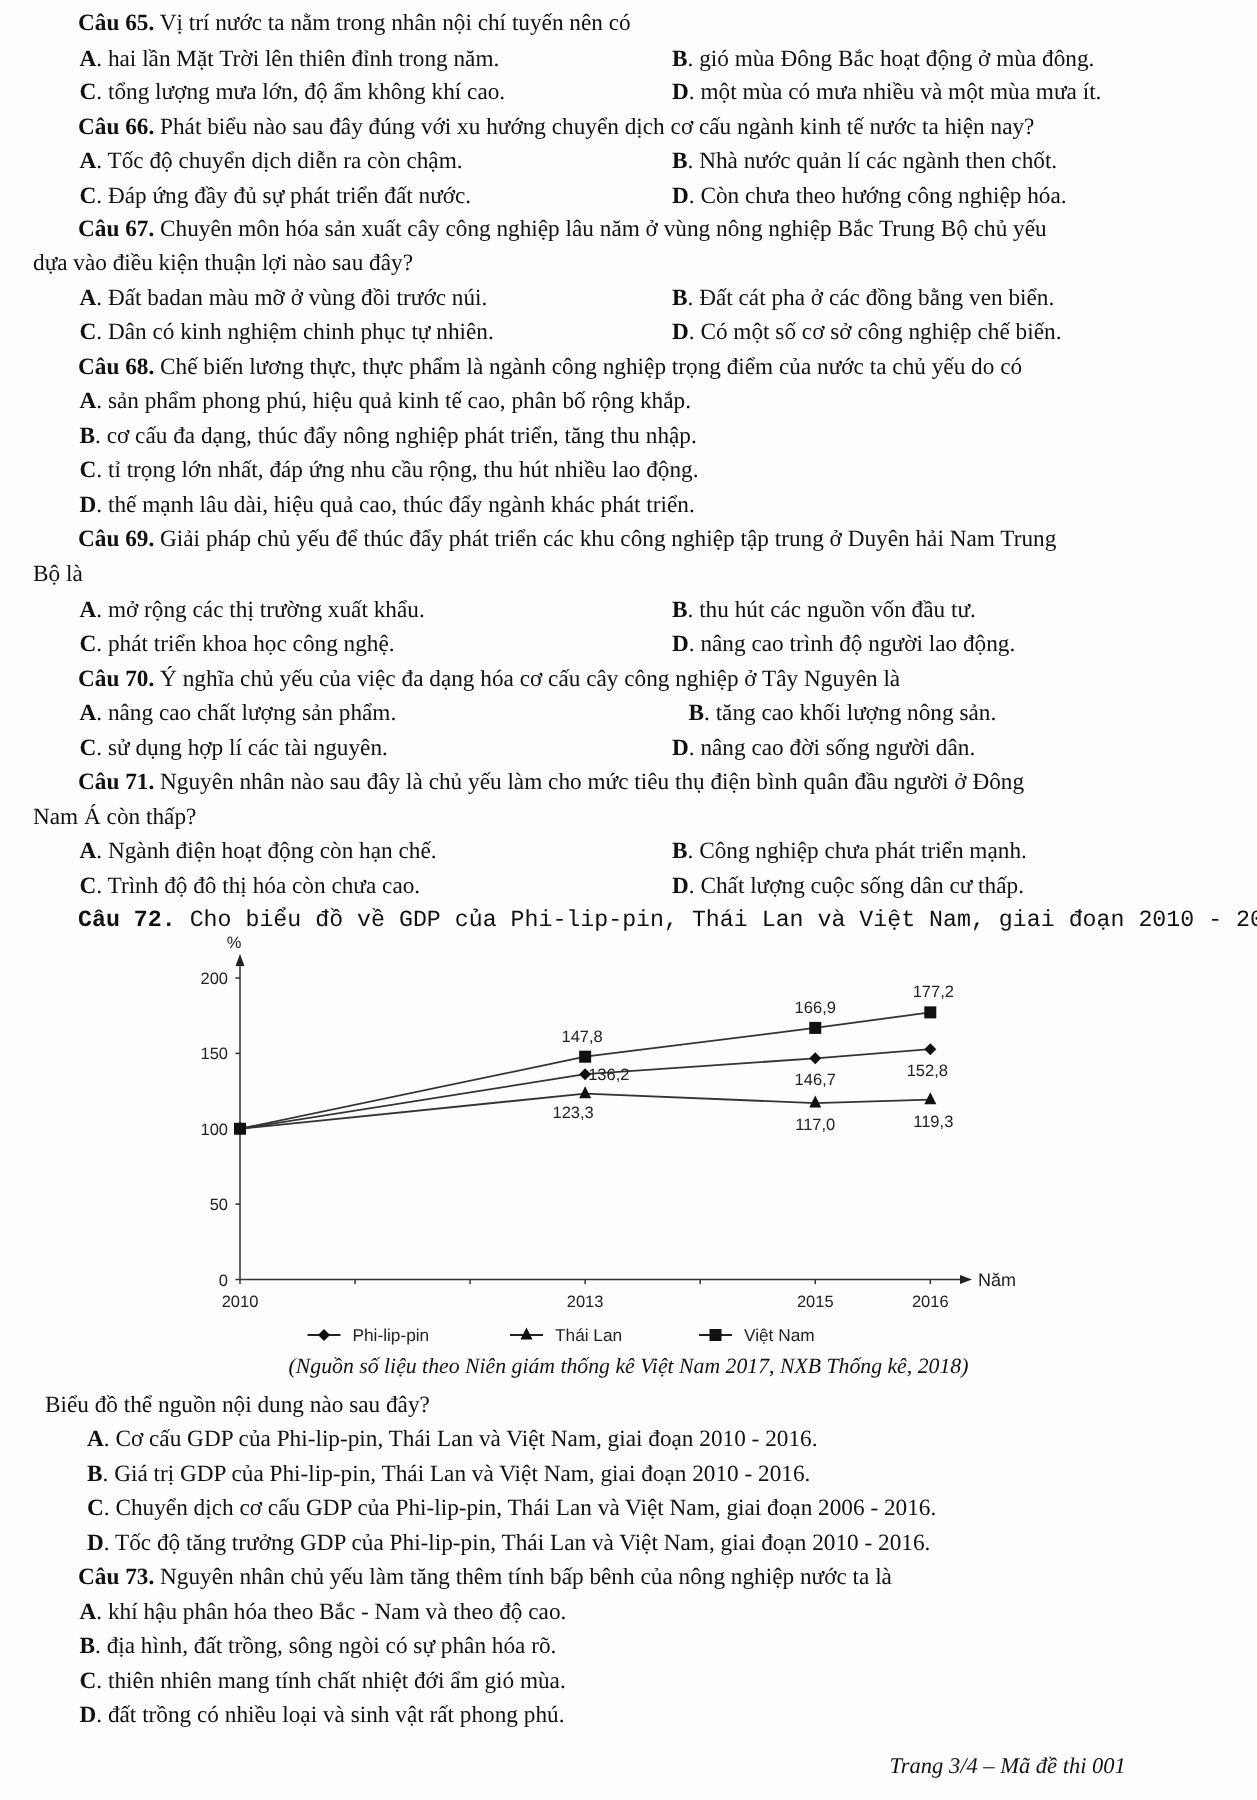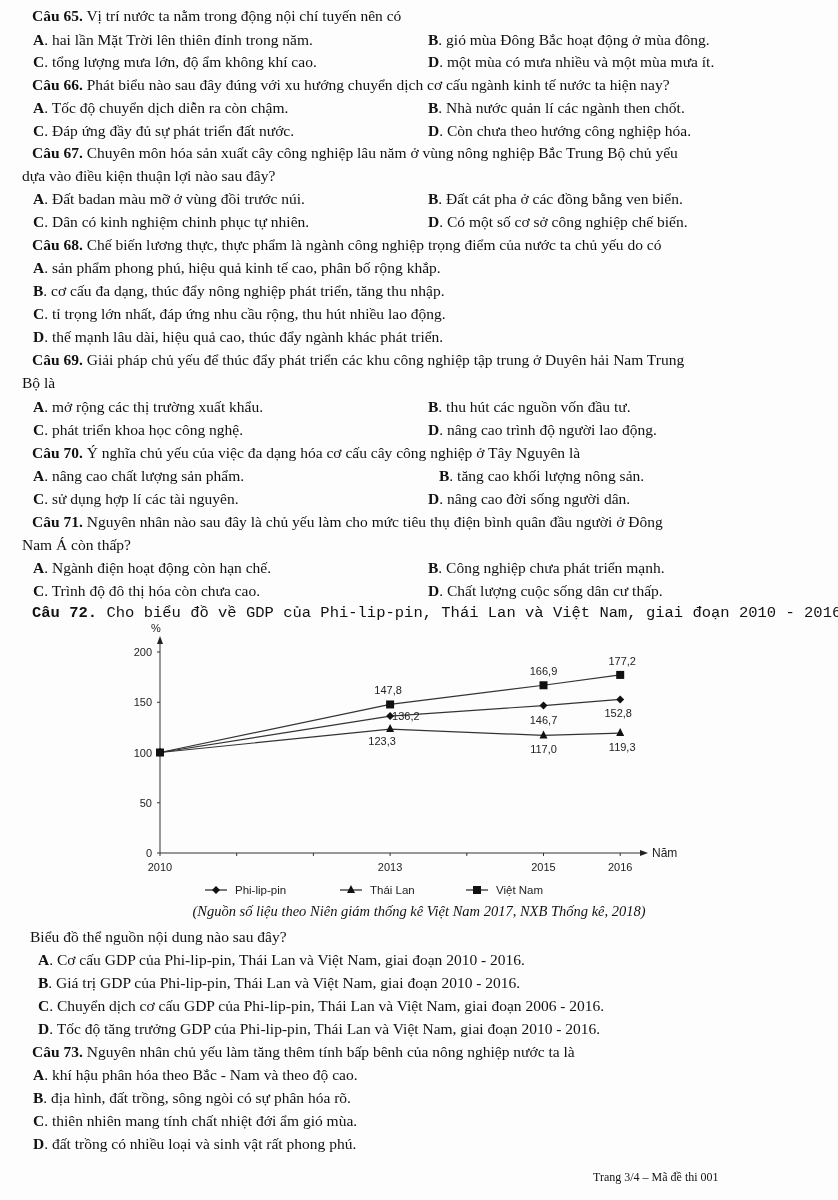--- a/index.html
+++ b/index.html
@@ -1,30 +1,30 @@
 <!DOCTYPE html>
 <html><head>
 <meta charset="utf-8">
 <style>
   html, body { margin: 0; padding: 0; background: #fdfdfd; }
   body { width: 838px; height: 1200px; position: relative; overflow: hidden;
          font-family: "Liberation Serif", serif; color: #111; font-size: 15.5px; }
   .line { position: absolute; white-space: nowrap; line-height: 20px; }
   .q { left: 32px; }
-  b { font-weight: bold; }
+  b { font-weight: bold; margin-left: 20px; }
   .chart { position: absolute; left: 0; top: 620px; width: 838px; height: 290px; }
   .chart svg text { font-family: "Liberation Sans", sans-serif; fill: #222; }
   .source { position: absolute; left: 0; width: 838px; text-align: center; top: 903px; font-style: italic; font-size: 14.5px; }
-  .footer { position: absolute; left: 593px; top: 1170px; font-size: 12px; }
+  .footer { position: absolute; left: 593px; top: 1170px; font-size: 15px; font-style: italic; }
 </style>
 </head>
 <body>
 
 <div id="doc">
-    <div class="line q" style="top: 6px; left: 32px;"><b>Câu 65.</b><span> Vị trí nước ta nằm trong động nội chí tuyến nên có</span></div>
+    <div class="line q" style="top: 6px; left: 32px;"><b>Câu 65.</b><span> Vị trí nước ta nằm trong nhân nội chí tuyến nên có</span></div>
     <div class="line opt" style="top: 30px; left: 33px;"><b>A</b><span>. hai lần Mặt Trời lên thiên đỉnh trong năm.</span></div>
     <div class="line opt" style="top: 30px; left: 428px;"><b>B</b><span>. gió mùa Đông Bắc hoạt động ở mùa đông.</span></div>
     <div class="line opt" style="top: 52px; left: 33px;"><b>C</b><span>. tổng lượng mưa lớn, độ ẩm không khí cao.</span></div>
     <div class="line opt" style="top: 52px; left: 428px;"><b>D</b><span>. một mùa có mưa nhiều và một mùa mưa ít.</span></div>
     <div class="line q" style="top: 75px; left: 32px;"><b>Câu 66.</b><span> Phát biểu nào sau đây đúng với xu hướng chuyển dịch cơ cấu ngành kinh tế nước ta hiện nay?</span></div>
     <div class="line opt" style="top: 98px; left: 33px;"><b>A</b><span>. Tốc độ chuyển dịch diễn ra còn chậm.</span></div>
     <div class="line opt" style="top: 98px; left: 428px;"><b>B</b><span>. Nhà nước quản lí các ngành then chốt.</span></div>
     <div class="line opt" style="top: 121px; left: 33px;"><b>C</b><span>. Đáp ứng đầy đủ sự phát triển đất nước.</span></div>
     <div class="line opt" style="top: 121px; left: 428px;"><b>D</b><span>. Còn chưa theo hướng công nghiệp hóa.</span></div>
     <div class="line q" style="top: 143px; left: 32px;"><b>Câu 67.</b><span> Chuyên môn hóa sản xuất cây công nghiệp lâu năm ở vùng nông nghiệp Bắc Trung Bộ chủ yếu</span></div>

